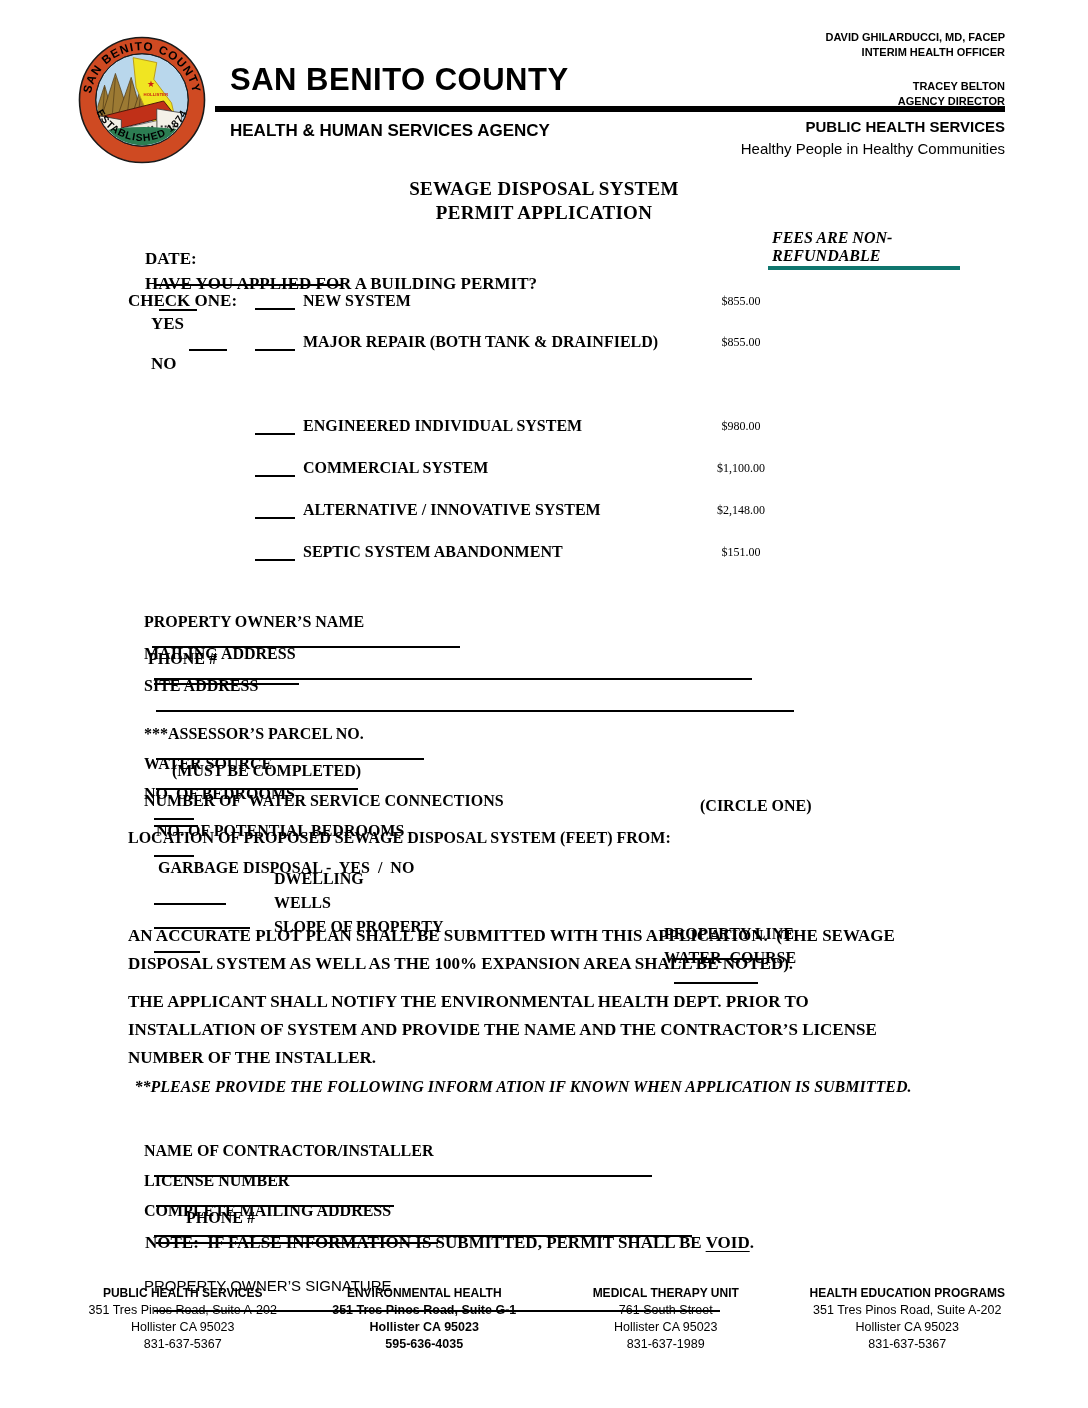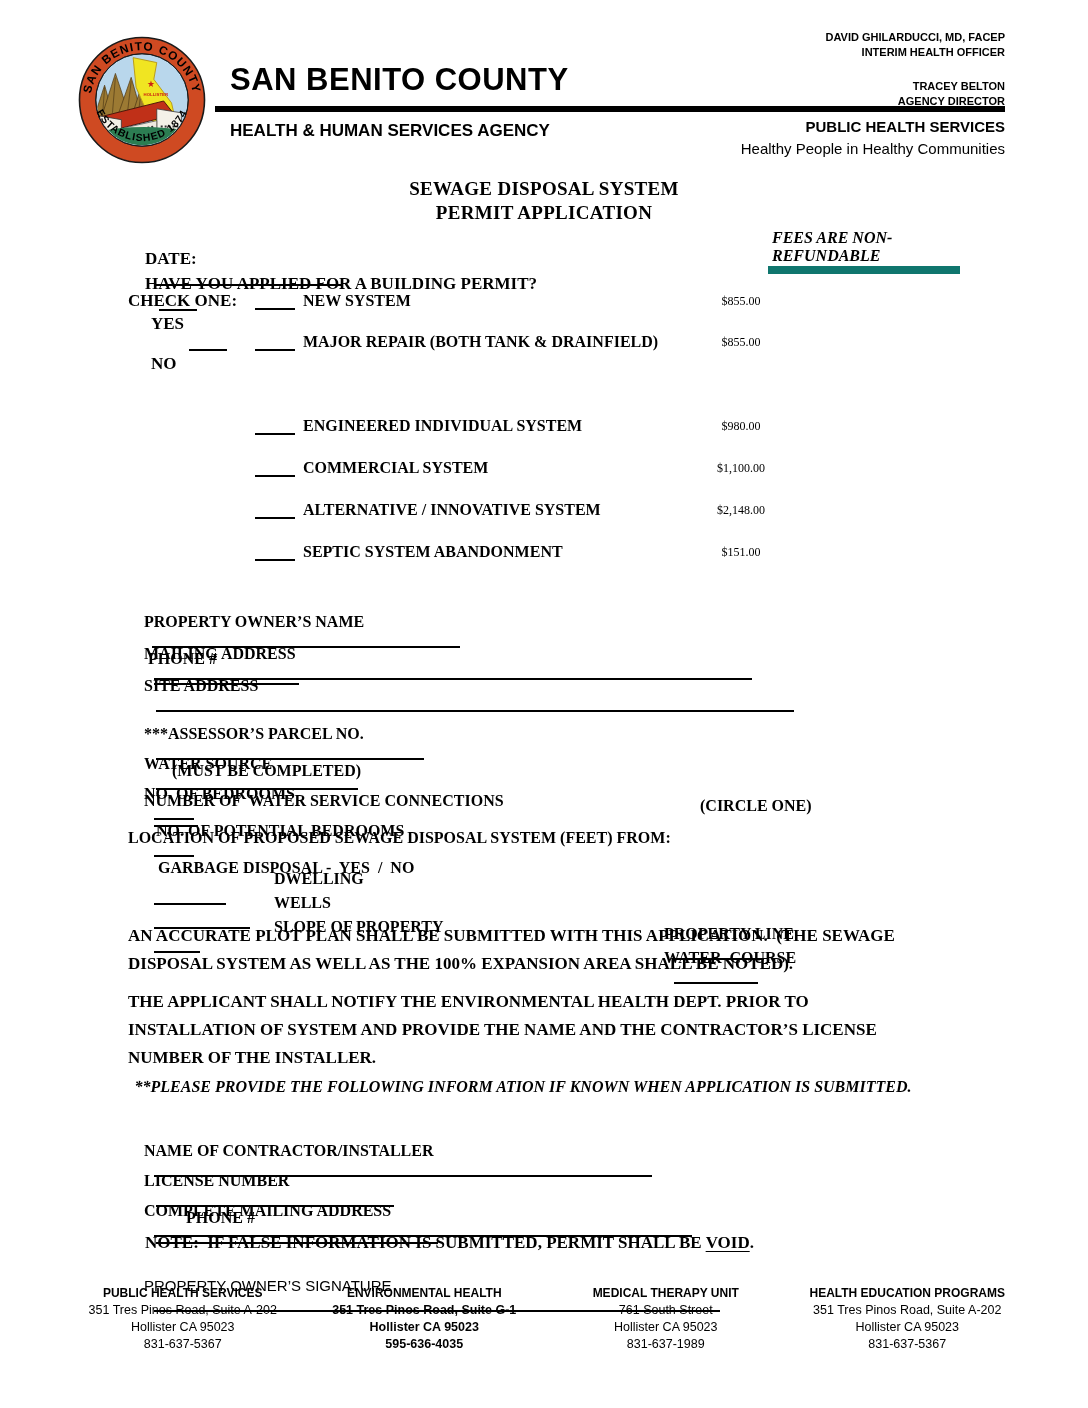--- a/index.html
+++ b/index.html
@@ -20,21 +20,21 @@
   .officials{position:absolute;right:83px;top:30px;text-align:right;font-family:"Liberation Sans",sans-serif;font-weight:bold;font-size:11px;line-height:15px;}
   .official-block2{margin-top:19px;}
   .department{position:absolute;right:83px;top:118px;text-align:right;font-family:"Liberation Sans",sans-serif;font-weight:bold;font-size:15px;}
   .tagline{position:absolute;right:83px;top:140px;text-align:left;font-family:"Liberation Sans",sans-serif;font-size:15px;}
   
   .row{position:absolute;left:128px;white-space:pre-wrap;font-weight:bold;font-size:16px;}
   .fs17{font-size:17px;}
   .center{left:0;right:0;text-align:center;}
   .blank{display:inline-block;border-bottom:2px solid #000;height:15px;vertical-align:-2px;}
   .title-line{font-weight:bold;font-size:19px;letter-spacing:0.3px;}
-  .fees{position:absolute;left:640px;top:0;font-style:italic;border-bottom:8px solid #0f766e;padding:0 4px 1px 4px;font-size:16px;}
+  .fees{position:absolute;left:640px;top:0;font-style:italic;border-bottom:4px solid #0f766e;padding:0 4px 1px 4px;font-size:16px;}
   .co-row{display:flex;align-items:center;width:672px;}
   .co-head{width:127px;font-size:17px;}
   .co-label{margin-left:8px;flex:1;}
   .co-fee{width:118px;text-align:center;font-weight:normal;font-size:12px;}
   .abs{position:absolute;}
   .para{width:836px;line-height:28px;font-size:17px;}
   .italic{font-style:italic;text-align:center;}
   .uline{text-decoration:underline;text-underline-offset:3px;}
   .sig-label{font-family:"Liberation Sans",sans-serif;font-weight:normal;font-size:15px;}
   

